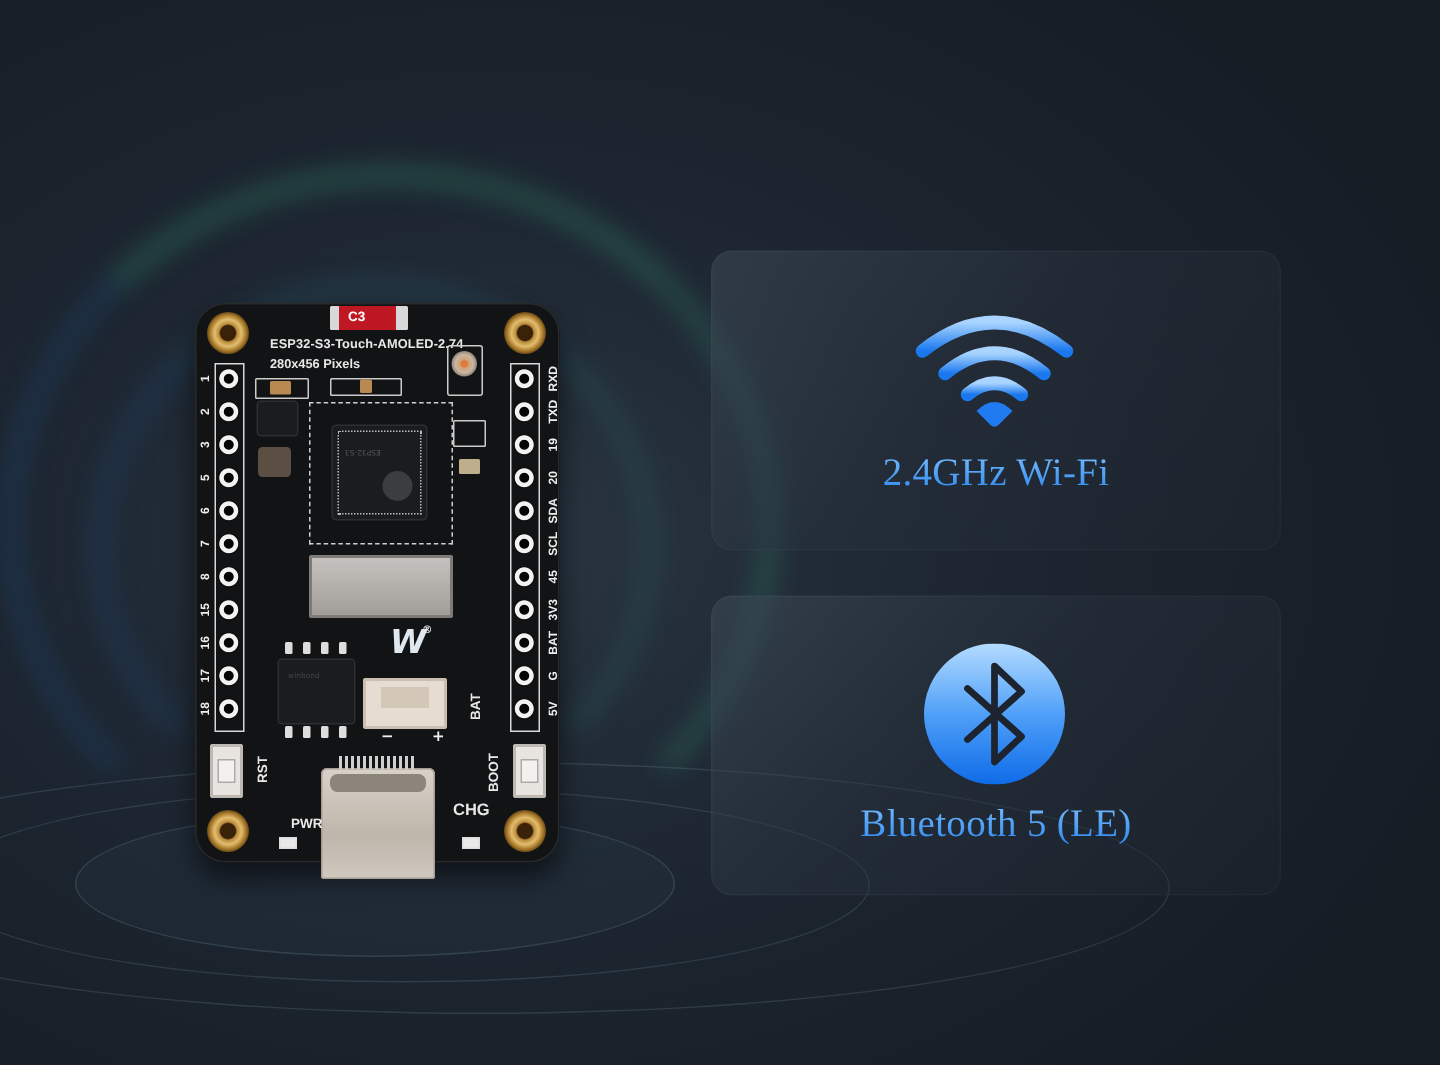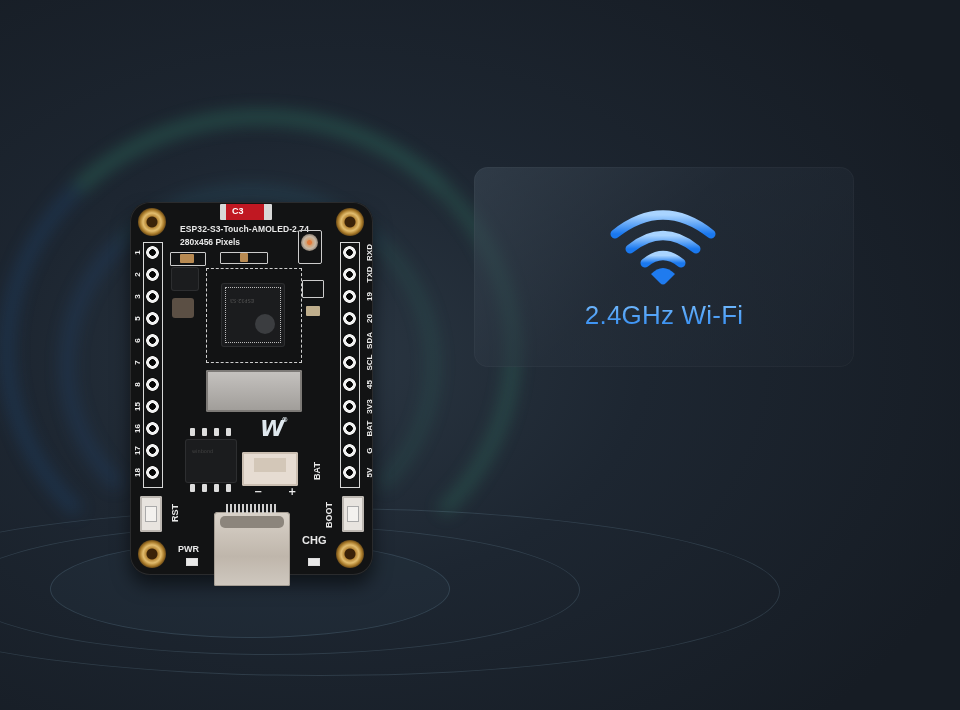--- a/index.html
+++ b/index.html
@@ -134,21 +134,21 @@
   .card {
     position: absolute; left: 474px; width: 380px; height: 200px;
     background: linear-gradient(135deg, rgba(62,75,88,0.55) 0%, rgba(40,50,62,0.45) 45%, rgba(30,38,48,0.35) 100%);
     border-radius: 14px;
     box-shadow: inset 0 0 0 1px rgba(255,255,255,0.03);
   }
   .card.wifi { top: 167px; }
   .card.bt { top: 397px; }
   .card-label {
     position:absolute; left: 0; right: 0; text-align: center;
-    font-family: Liberation Sans, sans-serif; font-size: 26px; letter-spacing: 0.2px;
+    font-family: Liberation Serif, serif; font-size: 26px; letter-spacing: 0.2px;
     background: linear-gradient(180deg, #7cc0ff 0%, #2a86f0 100%);
     -webkit-background-clip: text; background-clip: text; color: transparent;
   }
   .card.wifi .card-label { top: 133px; }
   .card.bt .card-label { top: 137px; }
   .wifi-icon { position:absolute; left: 133px; top: 37px; width: 112px; height: 82px; }
   .bt-icon { position:absolute; left: 142px; top: 32px; width: 94px; height: 94px; }
 </style>
 </head>
 <body>
@@ -277,21 +277,21 @@
     <div class="btn-sw" style="left:212px;top:294px">
         <div class="cap"></div>
       </div>
     <div class="silk side-lbl" style="left:186px;top:308px">BOOT</div>
 
     <div class="usbc">
       <div class="teeth"></div>
       <div class="mouth"></div>
     </div>
 
-    <div class="silk" style="left:48px;top:342px;font-size:9px">PWR</div>
+    <div class="silk" style="left:64px;top:342px;font-size:9px">PWR</div>
     <div class="led" style="left:56px;top:356px"></div>
     <div class="silk" style="left:172px;top:332px;font-size:11px">CHG</div>
     <div class="led" style="left:178px;top:356px"></div>
   </div>
 
   <div class="card wifi">
     <svg class="wifi-icon" viewBox="0 0 112 82">
       <defs>
         <linearGradient id="wg" x1="0" y1="0" x2="0" y2="1">
           <stop offset="0" stop-color="#a9d4ff"></stop>
@@ -301,13 +301,27 @@
       <g fill="none" stroke="url(#wg)" stroke-linecap="round" stroke-width="9">
         <path d="M8 30 Q56 -8 104 30"></path>
         <path d="M23 45 Q56 18 89 45"></path>
         <path d="M38 59 Q56 44 74 59"></path>
       </g>
       <path d="M44 70 Q56 58 68 70 L59 79 Q56 82 53 79 Z" fill="#1f7bef"></path>
     </svg>
     <div class="card-label">2.4GHz Wi-Fi</div>
   </div>
 
+  <div class="card bt">
+    <svg class="bt-icon" viewBox="0 0 94 94">
+      <defs>
+        <linearGradient id="bg" x1="0" y1="0" x2="0" y2="1">
+          <stop offset="0" stop-color="#b4dbff"></stop>
+          <stop offset="0.5" stop-color="#4fa0f8"></stop>
+          <stop offset="1" stop-color="#0f6be8"></stop>
+        </linearGradient>
+      </defs>
+      <circle cx="47" cy="47" r="47" fill="url(#bg)"></circle>
+      <path d="M29 30 L65 62 L47 79 L47 15 L65 32 L29 64" fill="none" stroke="#1d2430" stroke-width="4.5" stroke-linecap="round" stroke-linejoin="round"></path>
+    </svg>
+    <div class="card-label">Bluetooth 5 (LE)</div>
+  </div>
 </div>
 
 </body></html>

